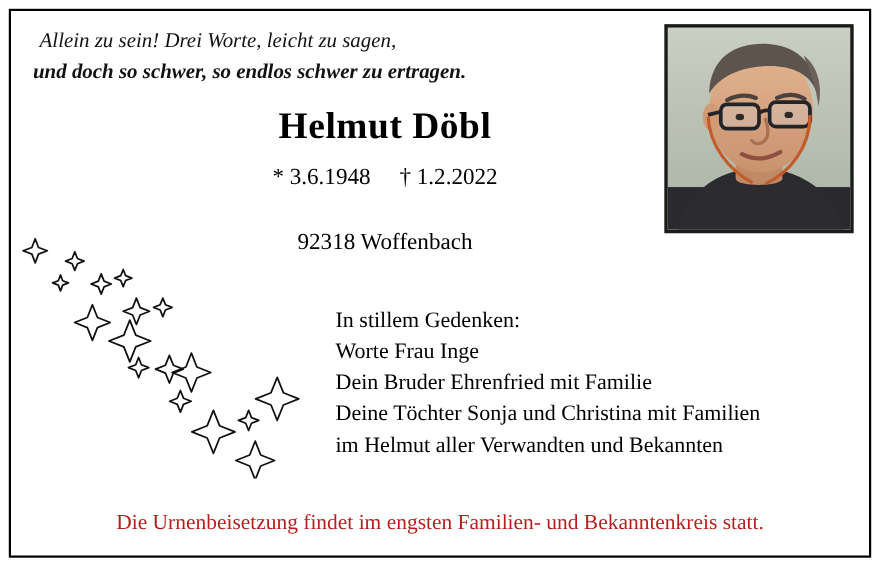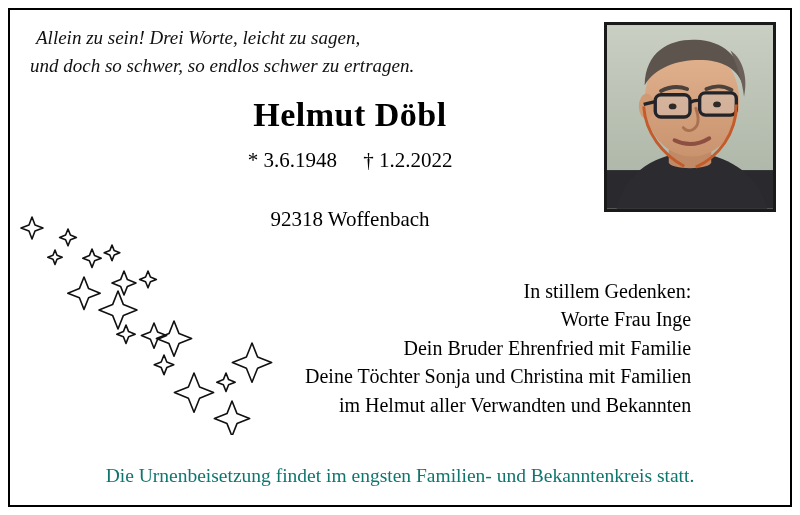--- a/index.html
+++ b/index.html
@@ -37,20 +37,21 @@
     font-size: 19px;
     line-height: 1.45;
     color: #111111;
   }
   .verse .line {
     display: block;
     white-space: pre;
   }
   .verse .line2 {
     margin-left: -6px;
+    font-weight: bold;
   }
   .portrait {
     position: absolute;
     right: 24px;
     top: 22px;
     width: 172px;
     height: 190px;
     border: 3px solid #1a1a1a;
     box-sizing: border-box;
     overflow: hidden;
@@ -91,30 +92,29 @@
     position: absolute;
     left: 305px;
     top: 277px;
     font-size: 20px;
     line-height: 1.42;
     color: #000000;
   }
   .dedication .line {
     display: block;
     white-space: pre;
-    text-align: right;
   }
   .footer {
     position: absolute;
     left: 0;
     right: 0;
     bottom: 28px;
     text-align: center;
     font-size: 19.5px;
-    color: #0f766e;
+    color: #b91c1c;
   }
   .stars {
     position: absolute;
     left: 14px;
     top: 205px;
     width: 290px;
     height: 230px;
     pointer-events: none;
   }
   .stars svg {

